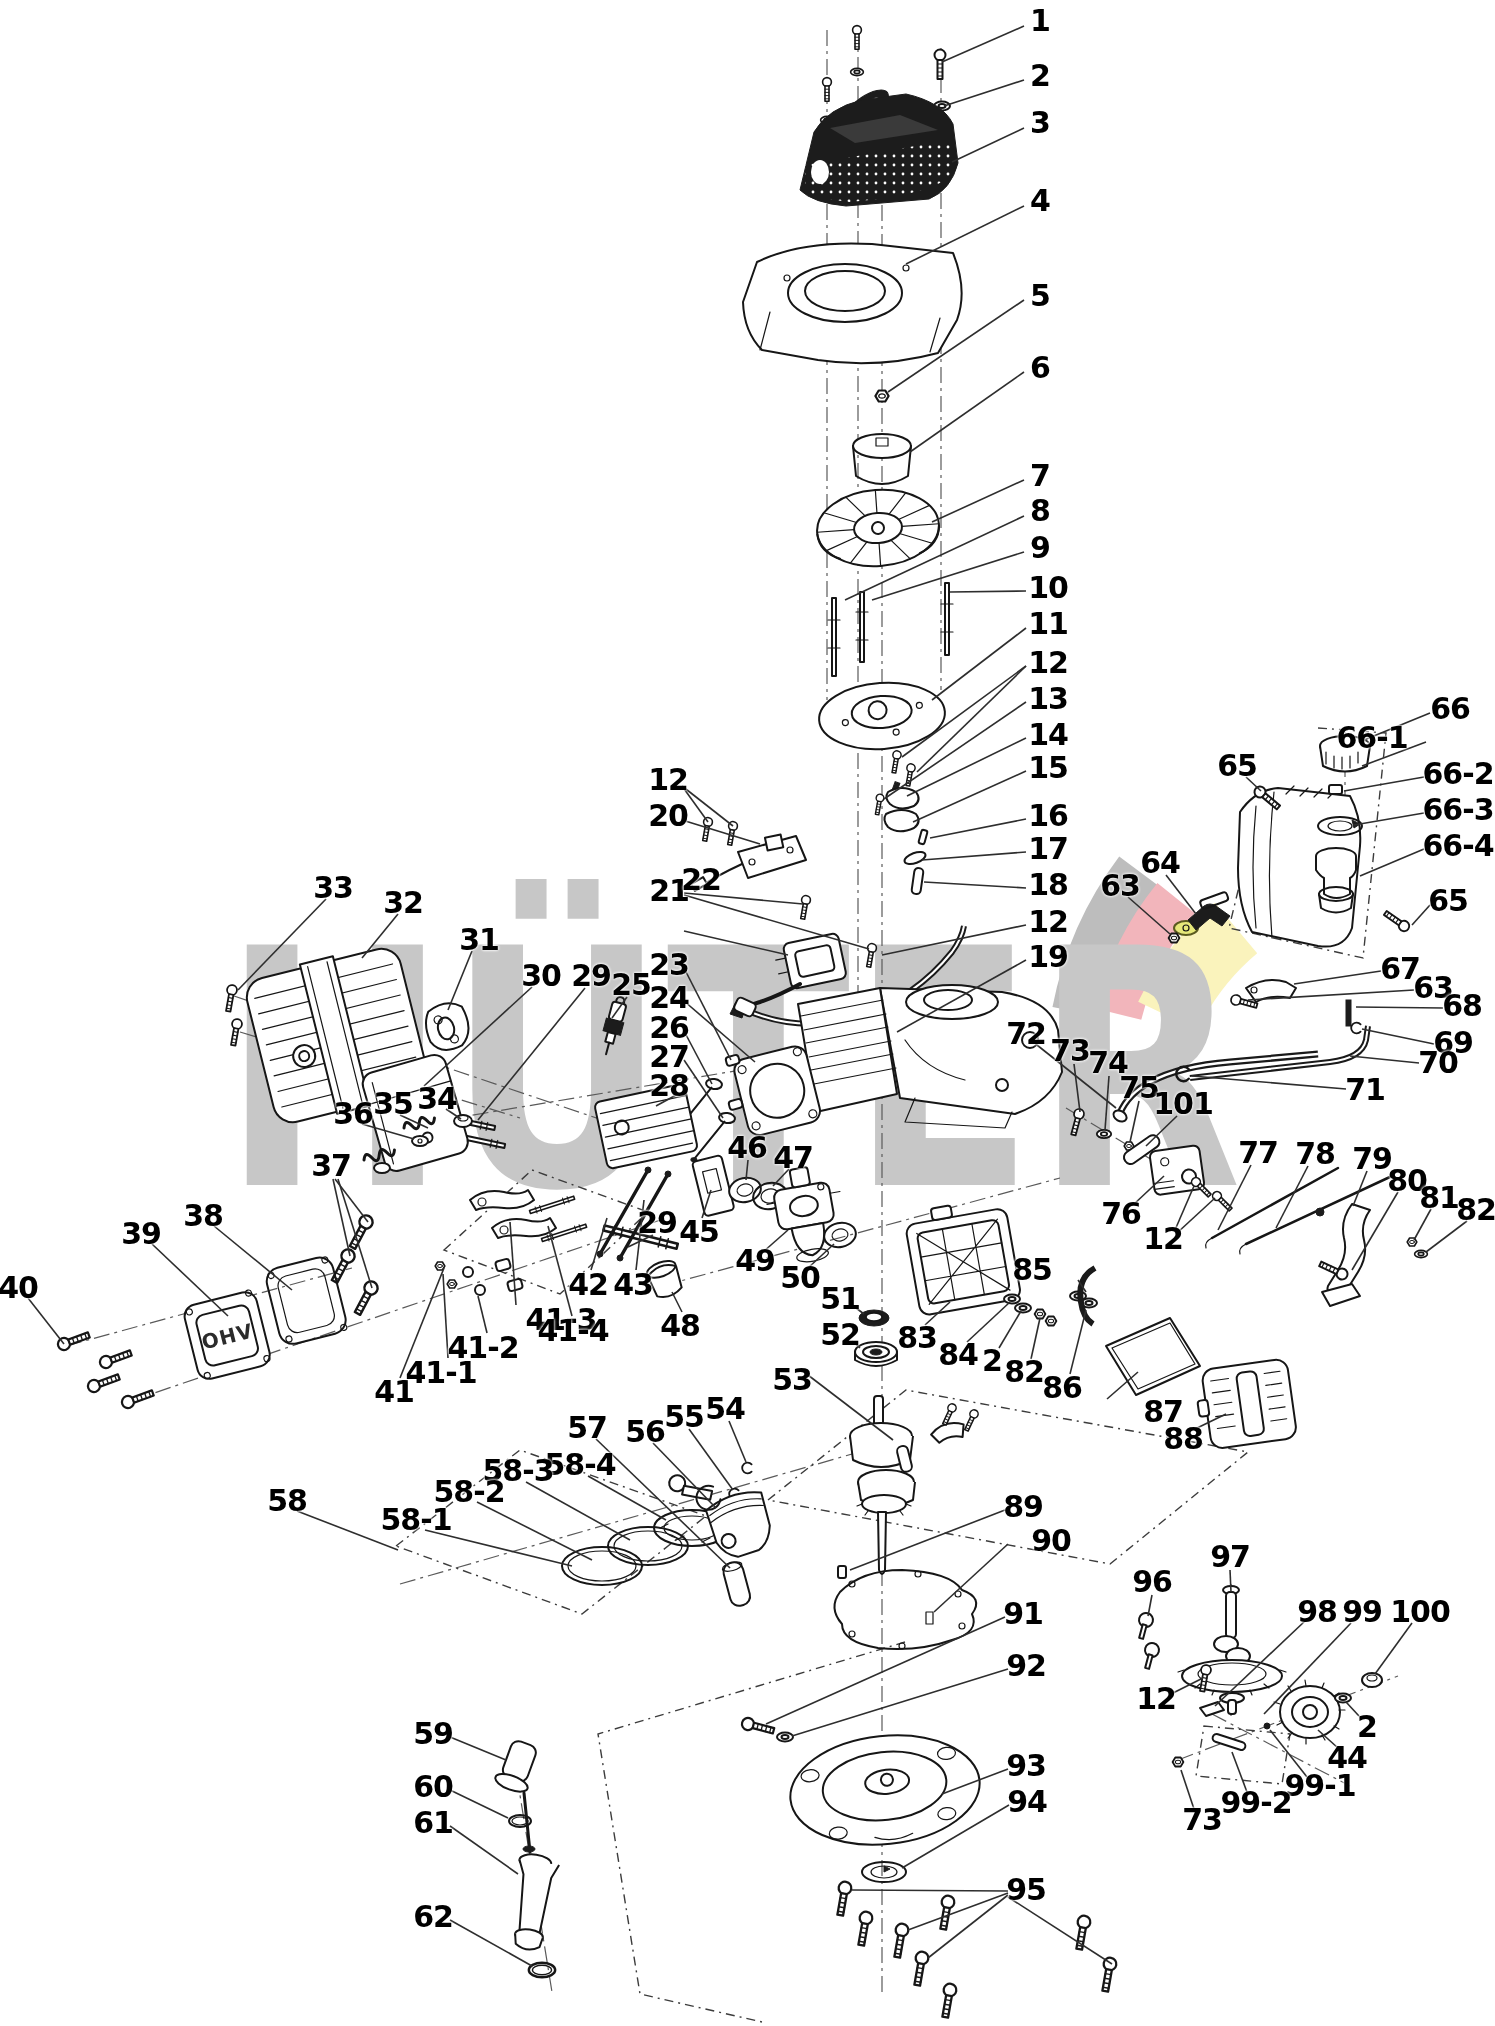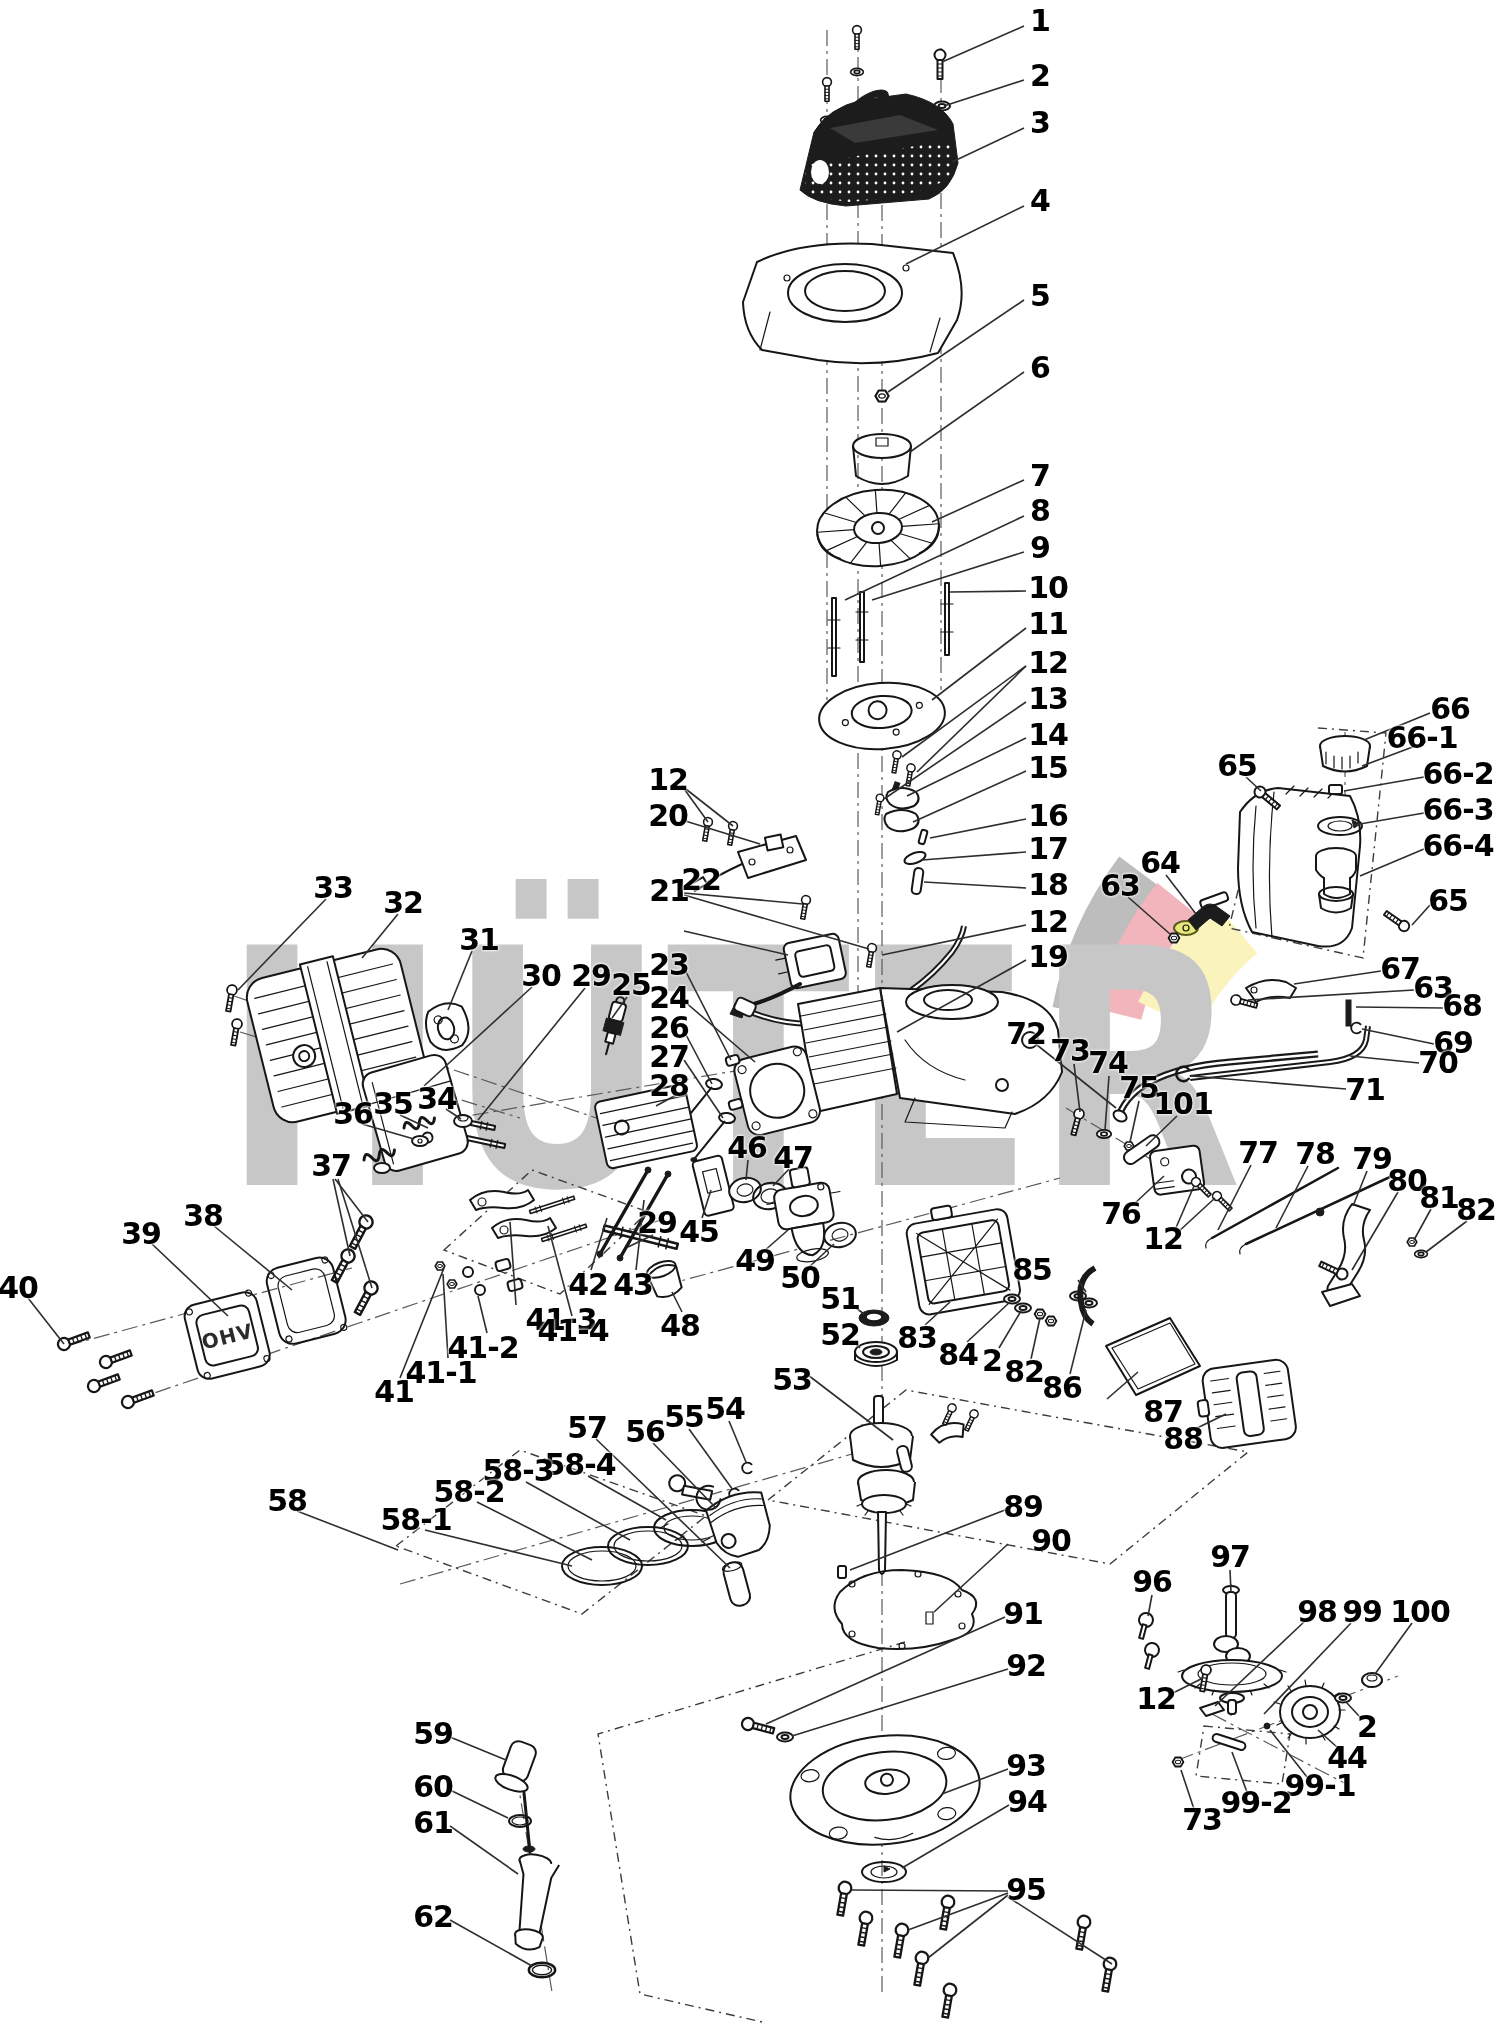--- a/index.html
+++ b/index.html
@@ -795,21 +795,21 @@
       <div class="callout" style="left: 433px; top: 1822px;">61</div>
       <div class="callout" style="left: 433px; top: 1916px;">62</div>
       <div class="callout" style="left: 1023px; top: 1506px;">89</div>
       <div class="callout" style="left: 1026px; top: 1540px; margin-left: 25px;">90</div>
       <div class="callout" style="left: 1023px; top: 1613px;">91</div>
       <div class="callout" style="left: 1026px; top: 1665px;">92</div>
       <div class="callout" style="left: 1026px; top: 1765px;">93</div>
       <div class="callout" style="left: 1027px; top: 1801px;">94</div>
       <div class="callout" style="left: 1026px; top: 1889px;">95</div>
       <div class="callout" style="left: 1450px; top: 708px;">66</div>
-      <div class="callout" style="left: 1422px; top: 737px;">66-1</div>
+      <div class="callout" style="left: 1372px; top: 737px;">66-1</div>
       <div class="callout" style="left: 1458px; top: 773px;">66-2</div>
       <div class="callout" style="left: 1458px; top: 809px;">66-3</div>
       <div class="callout" style="left: 1458px; top: 845px;">66-4</div>
       <div class="callout" style="left: 1237px; top: 765px;">65</div>
       <div class="callout" style="left: 1448px; top: 900px;">65</div>
       <div class="callout" style="left: 1160px; top: 862px;">64</div>
       <div class="callout" style="left: 1120px; top: 885px;">63</div>
       <div class="callout" style="left: 1400px; top: 968px;">67</div>
       <div class="callout" style="left: 1433px; top: 987px;">63</div>
       <div class="callout" style="left: 1462px; top: 1005px;">68</div>

